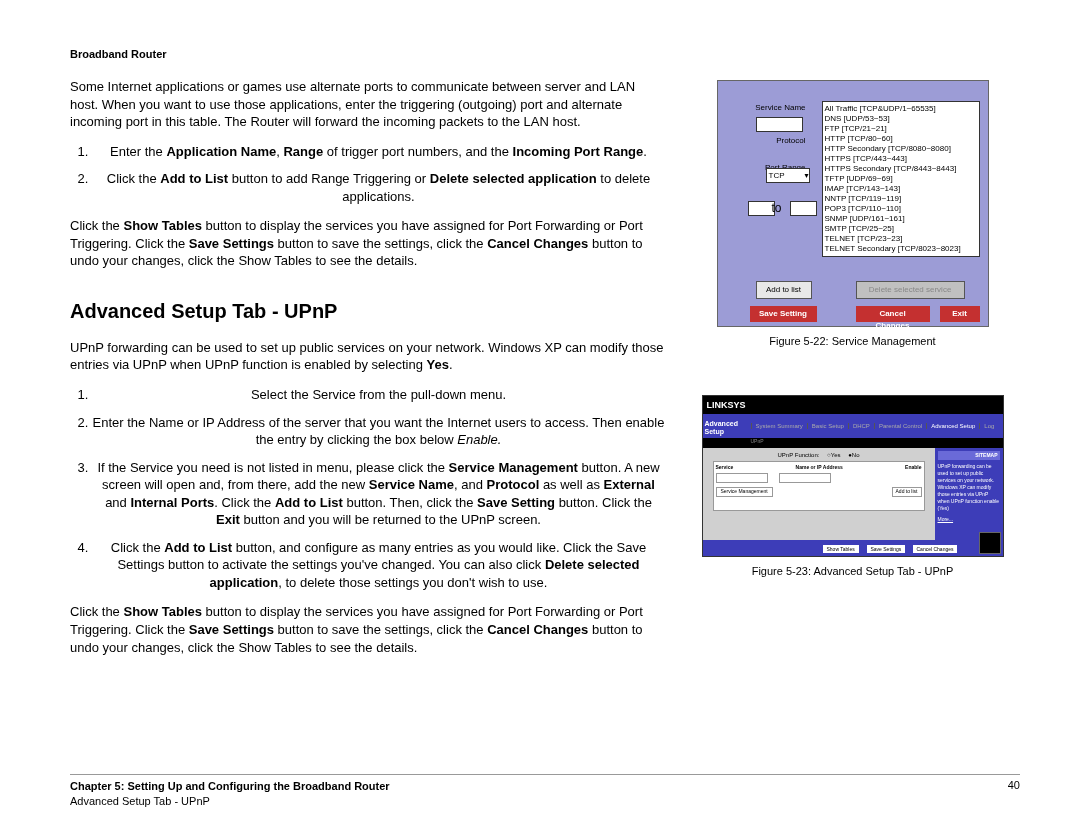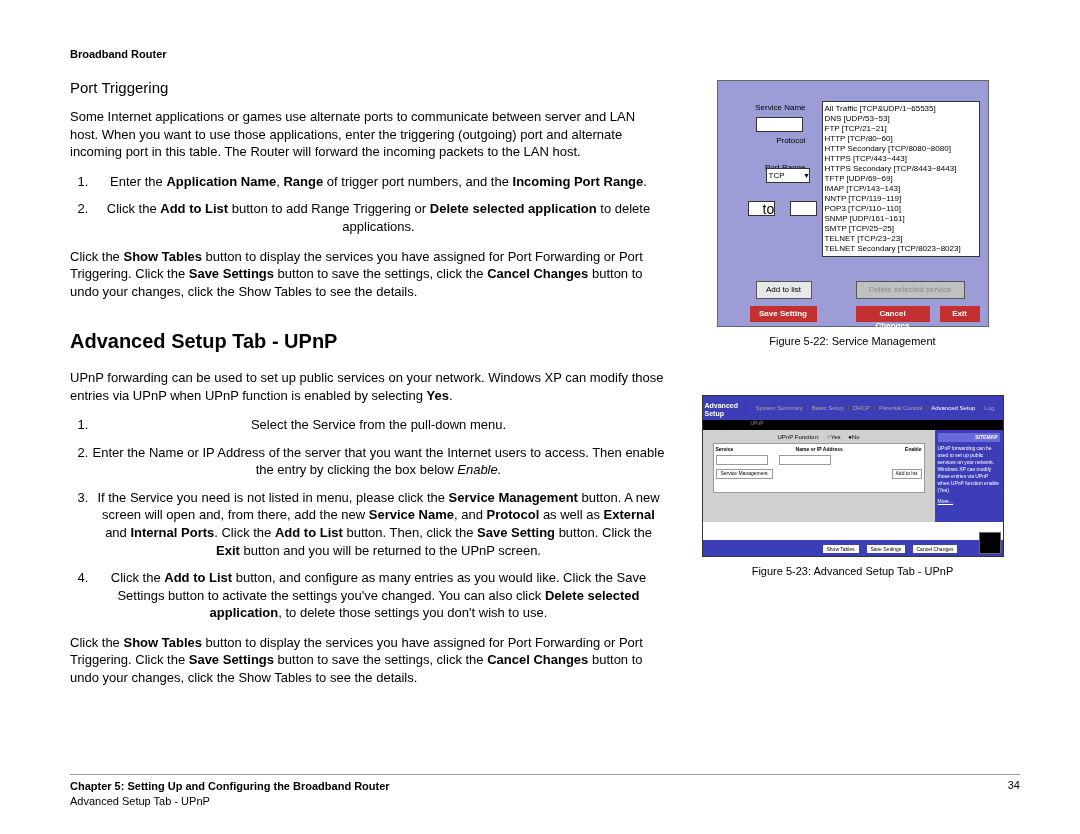--- a/index.html
+++ b/index.html
@@ -232,21 +232,20 @@
 </head>
 <body>
 
 <div class="page">
 
   <div class="header">Broadband Router</div>
 
   <div class="main-content">
     <div class="left-col">
 
-      <h3 class="section">Port Triggering</h3>
       <p>Some Internet applications or games use alternate ports to communicate between server and LAN host. When you want to use those applications, enter the triggering (outgoing) port and alternate incoming port in this table. The Router will forward the incoming packets to the LAN host.</p>
       <ol>
         <li>
           <span>Enter the </span><span class="bold">Application Name</span><span>, </span><span class="bold">Range</span><span> of trigger port numbers, and the </span><span class="bold">Incoming Port Range</span><span>.</span>
         </li>
         <li>
           <span>Click the </span><span class="bold">Add to List</span><span> button to add Range Triggering or </span><span class="bold">Delete selected application</span><span> to delete applications.</span>
         </li>
       </ol>
       <p>
@@ -282,21 +281,21 @@
           <div>Service Name</div>
           <div style="margin-top:20px">Protocol</div>
           <div style="margin-top:-6px">Port Range</div>
         </div>
         <div class="fig1-input" style="left:38px;top:36px;"></div>
         <div class="fig1-select">
           <span>TCP</span>
             <span>▾</span>
         </div>
         <div class="fig1-input" style="left:30px;top:120px;width:25px"></div>
-        <span style="position:absolute;left:45px;top:120px;font-size:14px">to</span>
+        <span style="position:absolute;left:54px;top:120px;font-size:12px">to</span>
         <div class="fig1-input" style="left:72px;top:120px;width:25px"></div>
         <div class="fig1-list" id="services-list">
             <div>All Traffic [TCP&amp;UDP/1~65535]</div>
             <div>DNS [UDP/53~53]</div>
             <div>FTP [TCP/21~21]</div>
             <div>HTTP [TCP/80~60]</div>
             <div>HTTP Secondary [TCP/8080~8080]</div>
             <div>HTTPS [TCP/443~443]</div>
             <div>HTTPS Secondary [TCP/8443~8443]</div>
             <div>TFTP [UDP/69~69]</div>
@@ -310,20 +309,21 @@
           </div>
         <div class="fig1-btn btn-white" style="left:38px;top:200px;width:42px">Add to list</div>
         <div class="fig1-btn btn-grey" style="left:138px;top:200px;width:95px">Delete selected service</div>
         <div class="fig1-btn btn-red" style="left:32px;top:225px;width:55px">Save Setting</div>
         <div class="fig1-btn btn-red" style="left:138px;top:225px;width:62px">Cancel Changes</div>
         <div class="fig1-btn btn-red" style="left:222px;top:225px;width:28px">Exit</div>
       </div>
       <div class="caption">Figure 5-22: Service Management</div>
 
       <div class="figure-screenshot-2">
+        <div class="lx-top">LINKSYS</div>
         <div class="lx-nav">
           <div class="lx-nav-label">Advanced Setup</div>
           <div class="lx-tabs">
             <div class="lx-tab">System Summary</div>
             <div class="lx-tab">Basic Setup</div>
             <div class="lx-tab">DHCP</div>
             <div class="lx-tab">Parental Control</div>
             <div class="lx-tab active">Advanced Setup</div>
             <div class="lx-tab">Log</div>
           </div>
@@ -368,16 +368,16 @@
       <div class="caption">Figure 5-23: Advanced Setup Tab - UPnP</div>
 
     </div>
   </div>
 
   <div class="footer">
     <div class="footer-left">
       <div><span class="bold">Chapter 5: Setting Up and Configuring the Broadband Router</span></div>
       <div>Advanced Setup Tab - UPnP</div>
     </div>
-    <div>34</div>
+    <div>40</div>
   </div>
 
 </div>
 
 </body></html>

